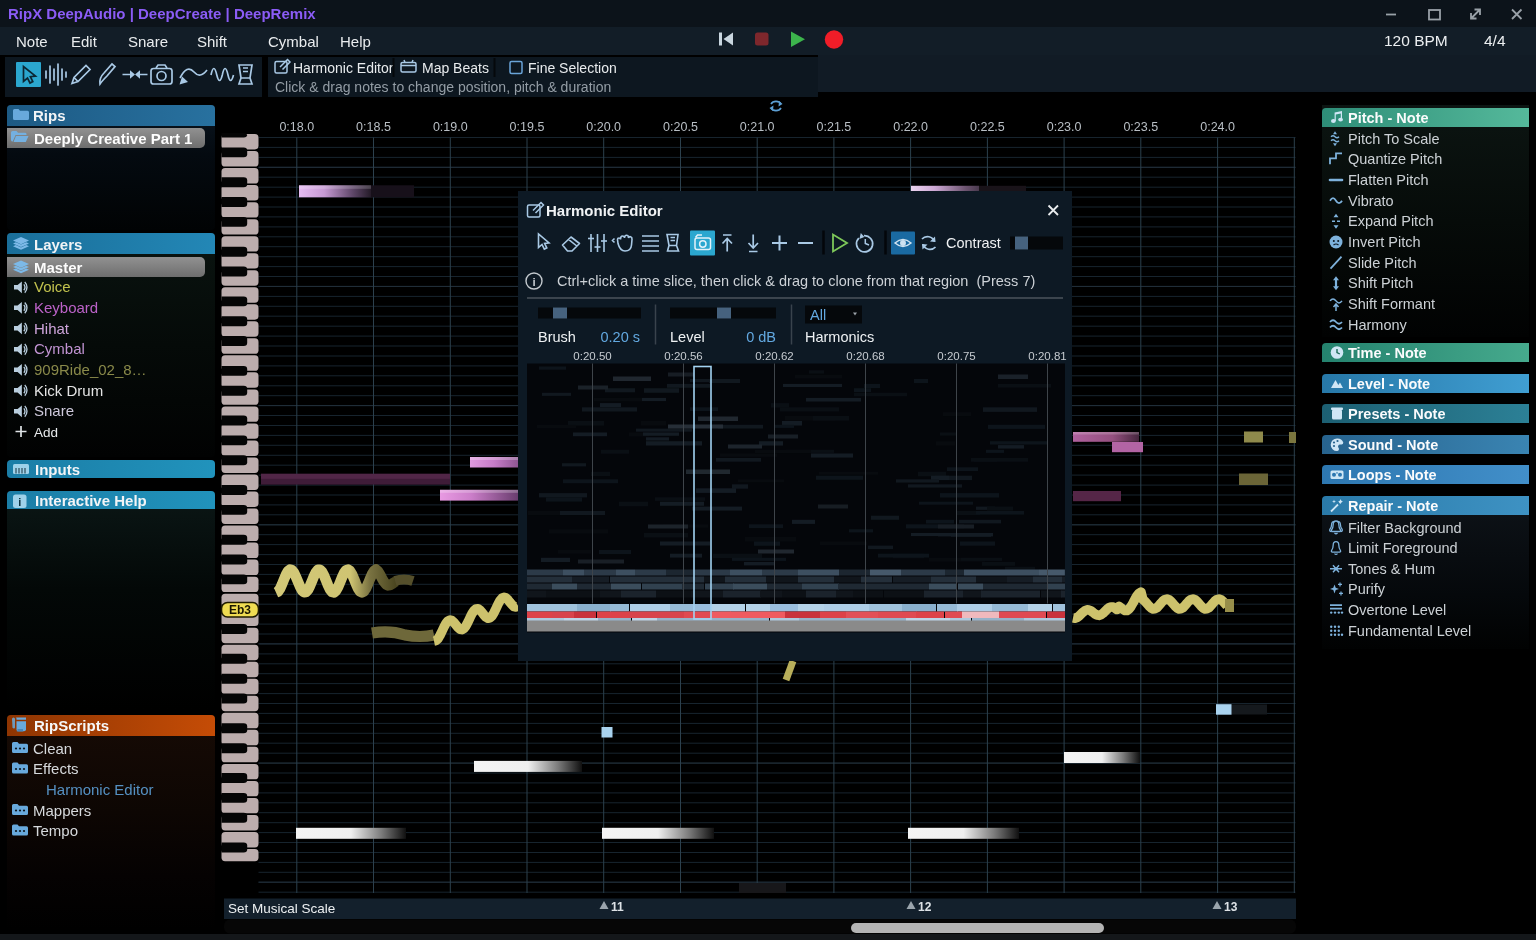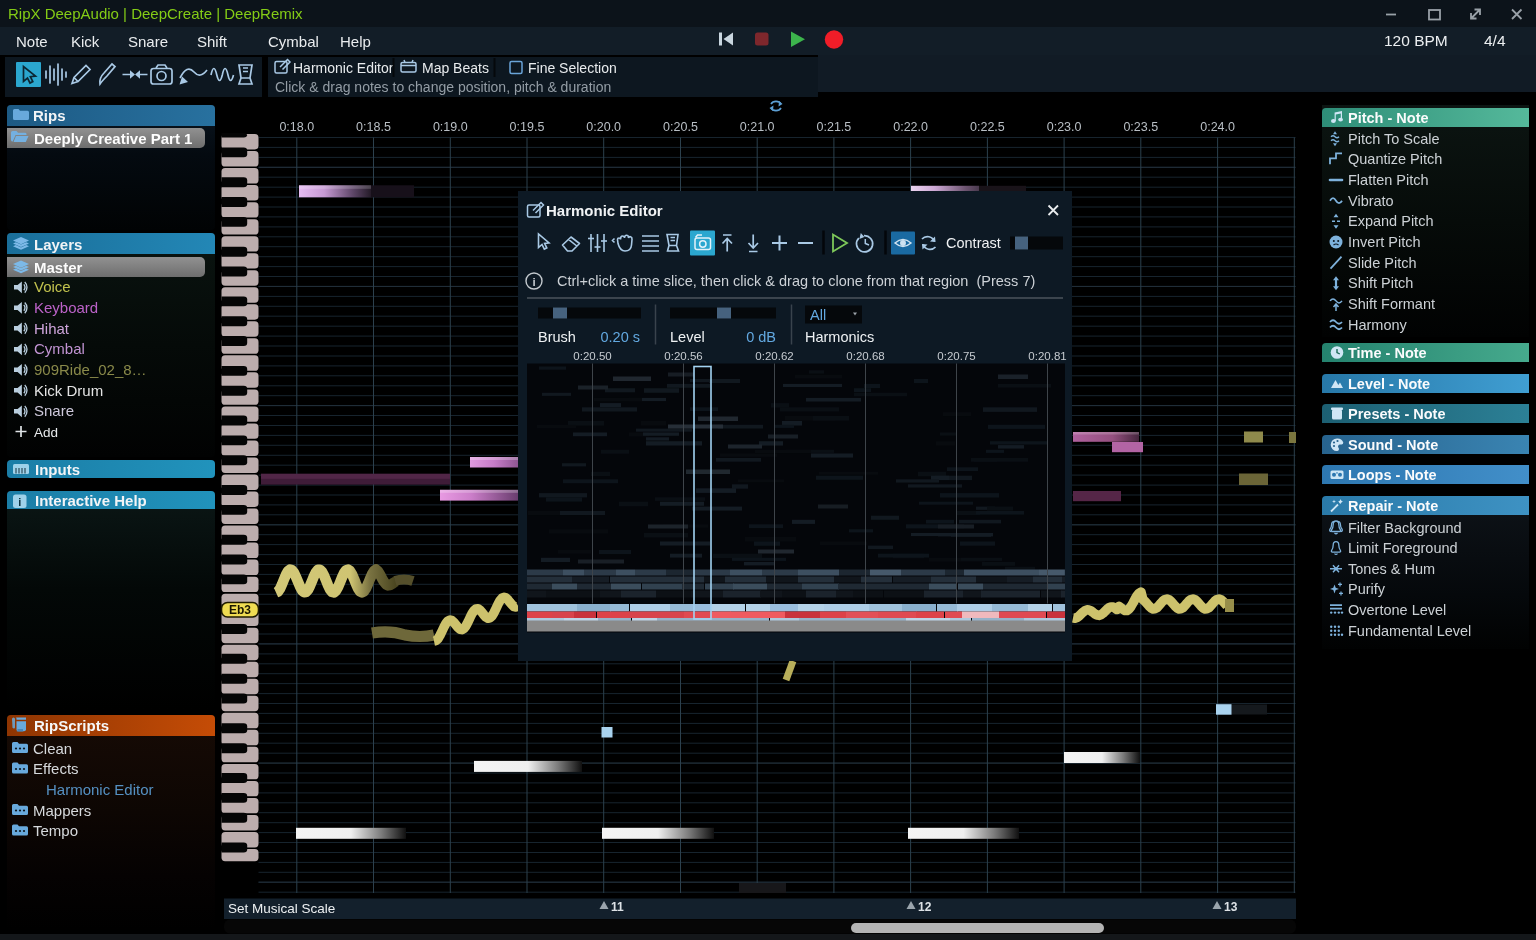--- a/index.html
+++ b/index.html
@@ -288,24 +288,24 @@
 <rect x="224" y="919.5" width="1072" height="14" rx="6" fill="#060606"></rect>
 <rect x="851" y="923" width="253" height="10" rx="5" fill="#b4b4b4"></rect>
 </svg>
 <div class="abs" style="left:0;top:933.5px;width:1536px;height:6.5px;background:#14171a;z-index:8"></div>
 
 <div class="abs" style="left:0;top:0;width:1536px;height:27px;background:#0c131a;z-index:4"></div>
 <div class="abs" style="left:0;top:27px;width:1536px;height:28px;background:#121d27;z-index:4"></div>
 <div class="abs" style="left:818px;top:55px;width:718px;height:37px;background:#111b25;z-index:4"></div>
 <div class="abs" style="left:5px;top:57px;width:257px;height:40px;background:#0d1720;z-index:4"></div>
 <div class="abs" style="left:268px;top:57px;width:550px;height:40px;background:#0d1720;z-index:4"></div>
-<div class="abs" style="left:8px;top:5px;z-index:5;color:#84cc16;font-size:15px;font-weight:normal">RipX DeepAudio | DeepCreate | DeepRemix</div>
+<div class="abs" style="left:8px;top:5px;z-index:5;color:#8b5cf6;font-size:15px;font-weight:bold">RipX DeepAudio | DeepCreate | DeepRemix</div>
 <div class="abs" style="left:0;top:33px;z-index:5;color:#e9ecee;font-size:15px">
 <span class="abs" style="left:16px">Note</span>
-    <span class="abs" style="left:71px">Kick</span>
+    <span class="abs" style="left:71px">Edit</span>
 <span class="abs" style="left:128px">Snare</span>
     <span class="abs" style="left:197px">Shift</span>
 <span class="abs" style="left:268px">Cymbal</span>
     <span class="abs" style="left:340px">Help</span>
   </div>
 <svg class="abs" style="left:0;top:0;z-index:5" width="1536" height="100">
 
 <g fill="#c9d6df">
       <rect x="719" y="32.5" width="3" height="13"></rect>
       <path d="M 733 32.5 L 733 45.5 L 723.5 39 Z"></path>

